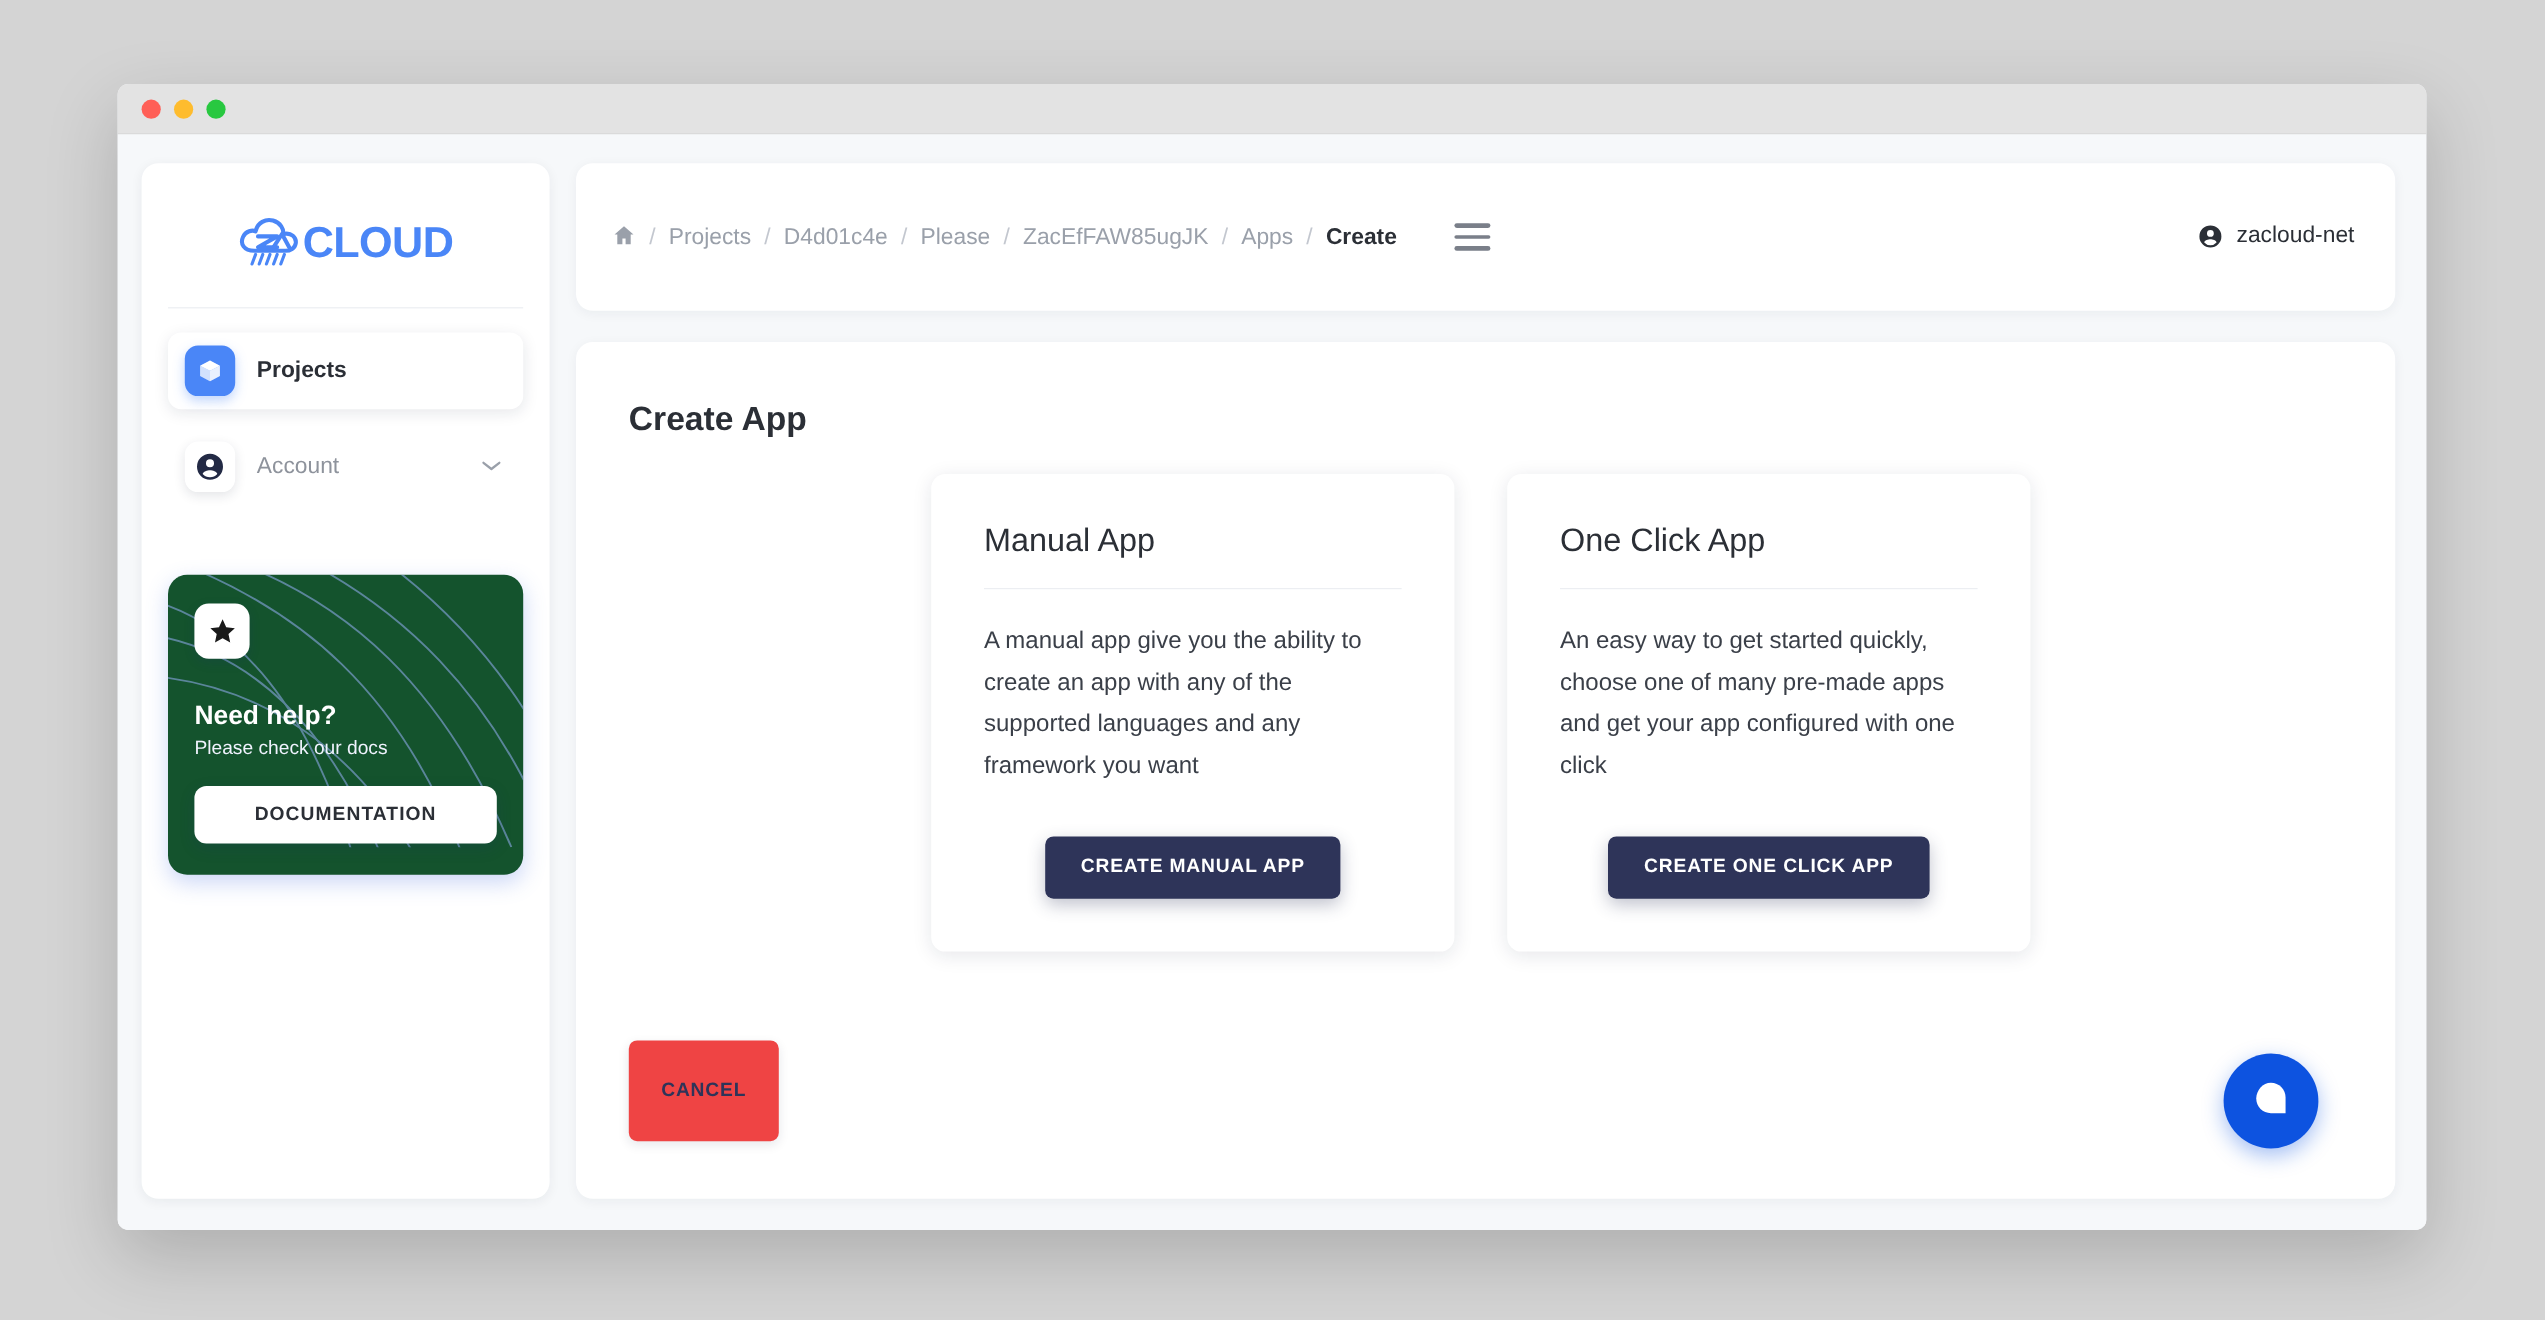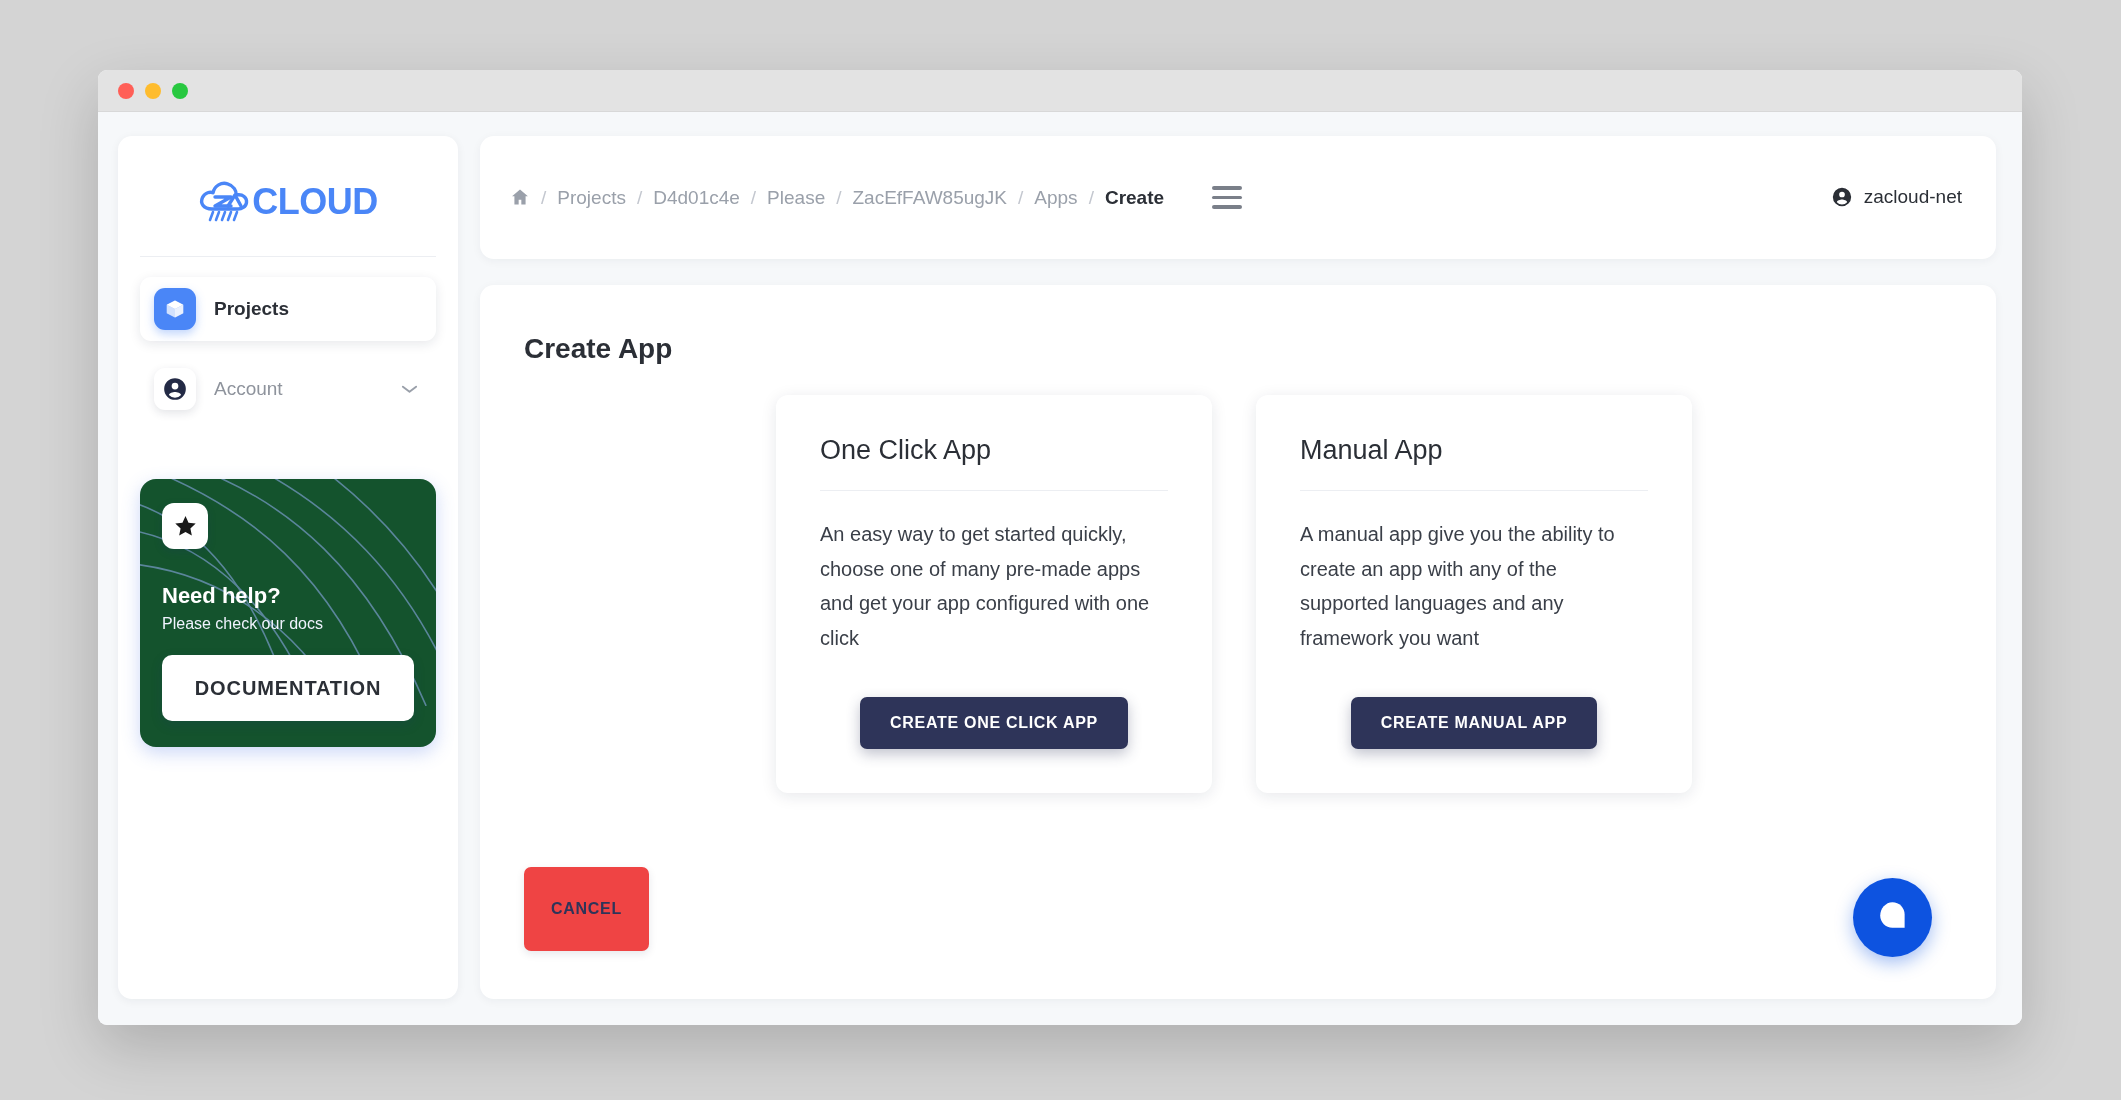--- a/index.html
+++ b/index.html
@@ -158,27 +158,27 @@
   .help-sub {
     position: relative;
     margin-top: 6px;
     font-size: 16px;
     color: #f0f3fe;
   }
   .doc-btn {
     position: relative;
     margin-top: 22px;
     width: 100%;
-    height: 66px;
+    height: 48px;
     border: none;
     border-radius: 10px;
     background: #ffffff;
     color: #2b2f36;
     font-family: "Liberation Sans", sans-serif;
-    font-size: 20px;
+    font-size: 16px;
     font-weight: 700;
     letter-spacing: 0.9px;
     cursor: pointer;
     box-shadow: 0 4px 12px rgba(30,50,110,0.18);
   }
 
   
   .main {
     flex: 1;
     display: flex;
@@ -470,31 +470,31 @@
           <span>zacloud-net</span>
         </div>
       </header>
 
       <section class="panel">
         <h1 class="page-title">Create App</h1>
 
         <div class="cards">
 
           <div class="opt-card">
+            <div class="opt-title">Manual App</div>
+            <div class="opt-rule"></div>
+            <p class="opt-desc">A manual app give you the ability to create an app with any of the supported languages and any framework you want</p>
+            <button class="opt-btn">CREATE MANUAL APP</button>
+          </div>
+
+          <div class="opt-card">
             <div class="opt-title">One Click App</div>
             <div class="opt-rule"></div>
             <p class="opt-desc">An easy way to get started quickly, choose one of many pre-made apps and get your app configured with one click</p>
             <button class="opt-btn">CREATE ONE CLICK APP</button>
-          </div>
-
-          <div class="opt-card">
-            <div class="opt-title">Manual App</div>
-            <div class="opt-rule"></div>
-            <p class="opt-desc">A manual app give you the ability to create an app with any of the supported languages and any framework you want</p>
-            <button class="opt-btn">CREATE MANUAL APP</button>
           </div>
         </div>
 
         <button class="cancel-btn">CANCEL</button>
 
         <button class="chat-fab">
           <span>
             <svg width="34" height="34" viewBox="0 0 34 34">
               <path d="M17 3 C24.2 3 30 8.8 30 16 L30 30 L17 30 C9.8 30 4 24.2 4 17 C4 9.8 9.8 3 17 3 Z" fill="#ffffff" transform="translate(-0.5,-0.5) scale(0.94) translate(1,1)"></path>
             </svg>

